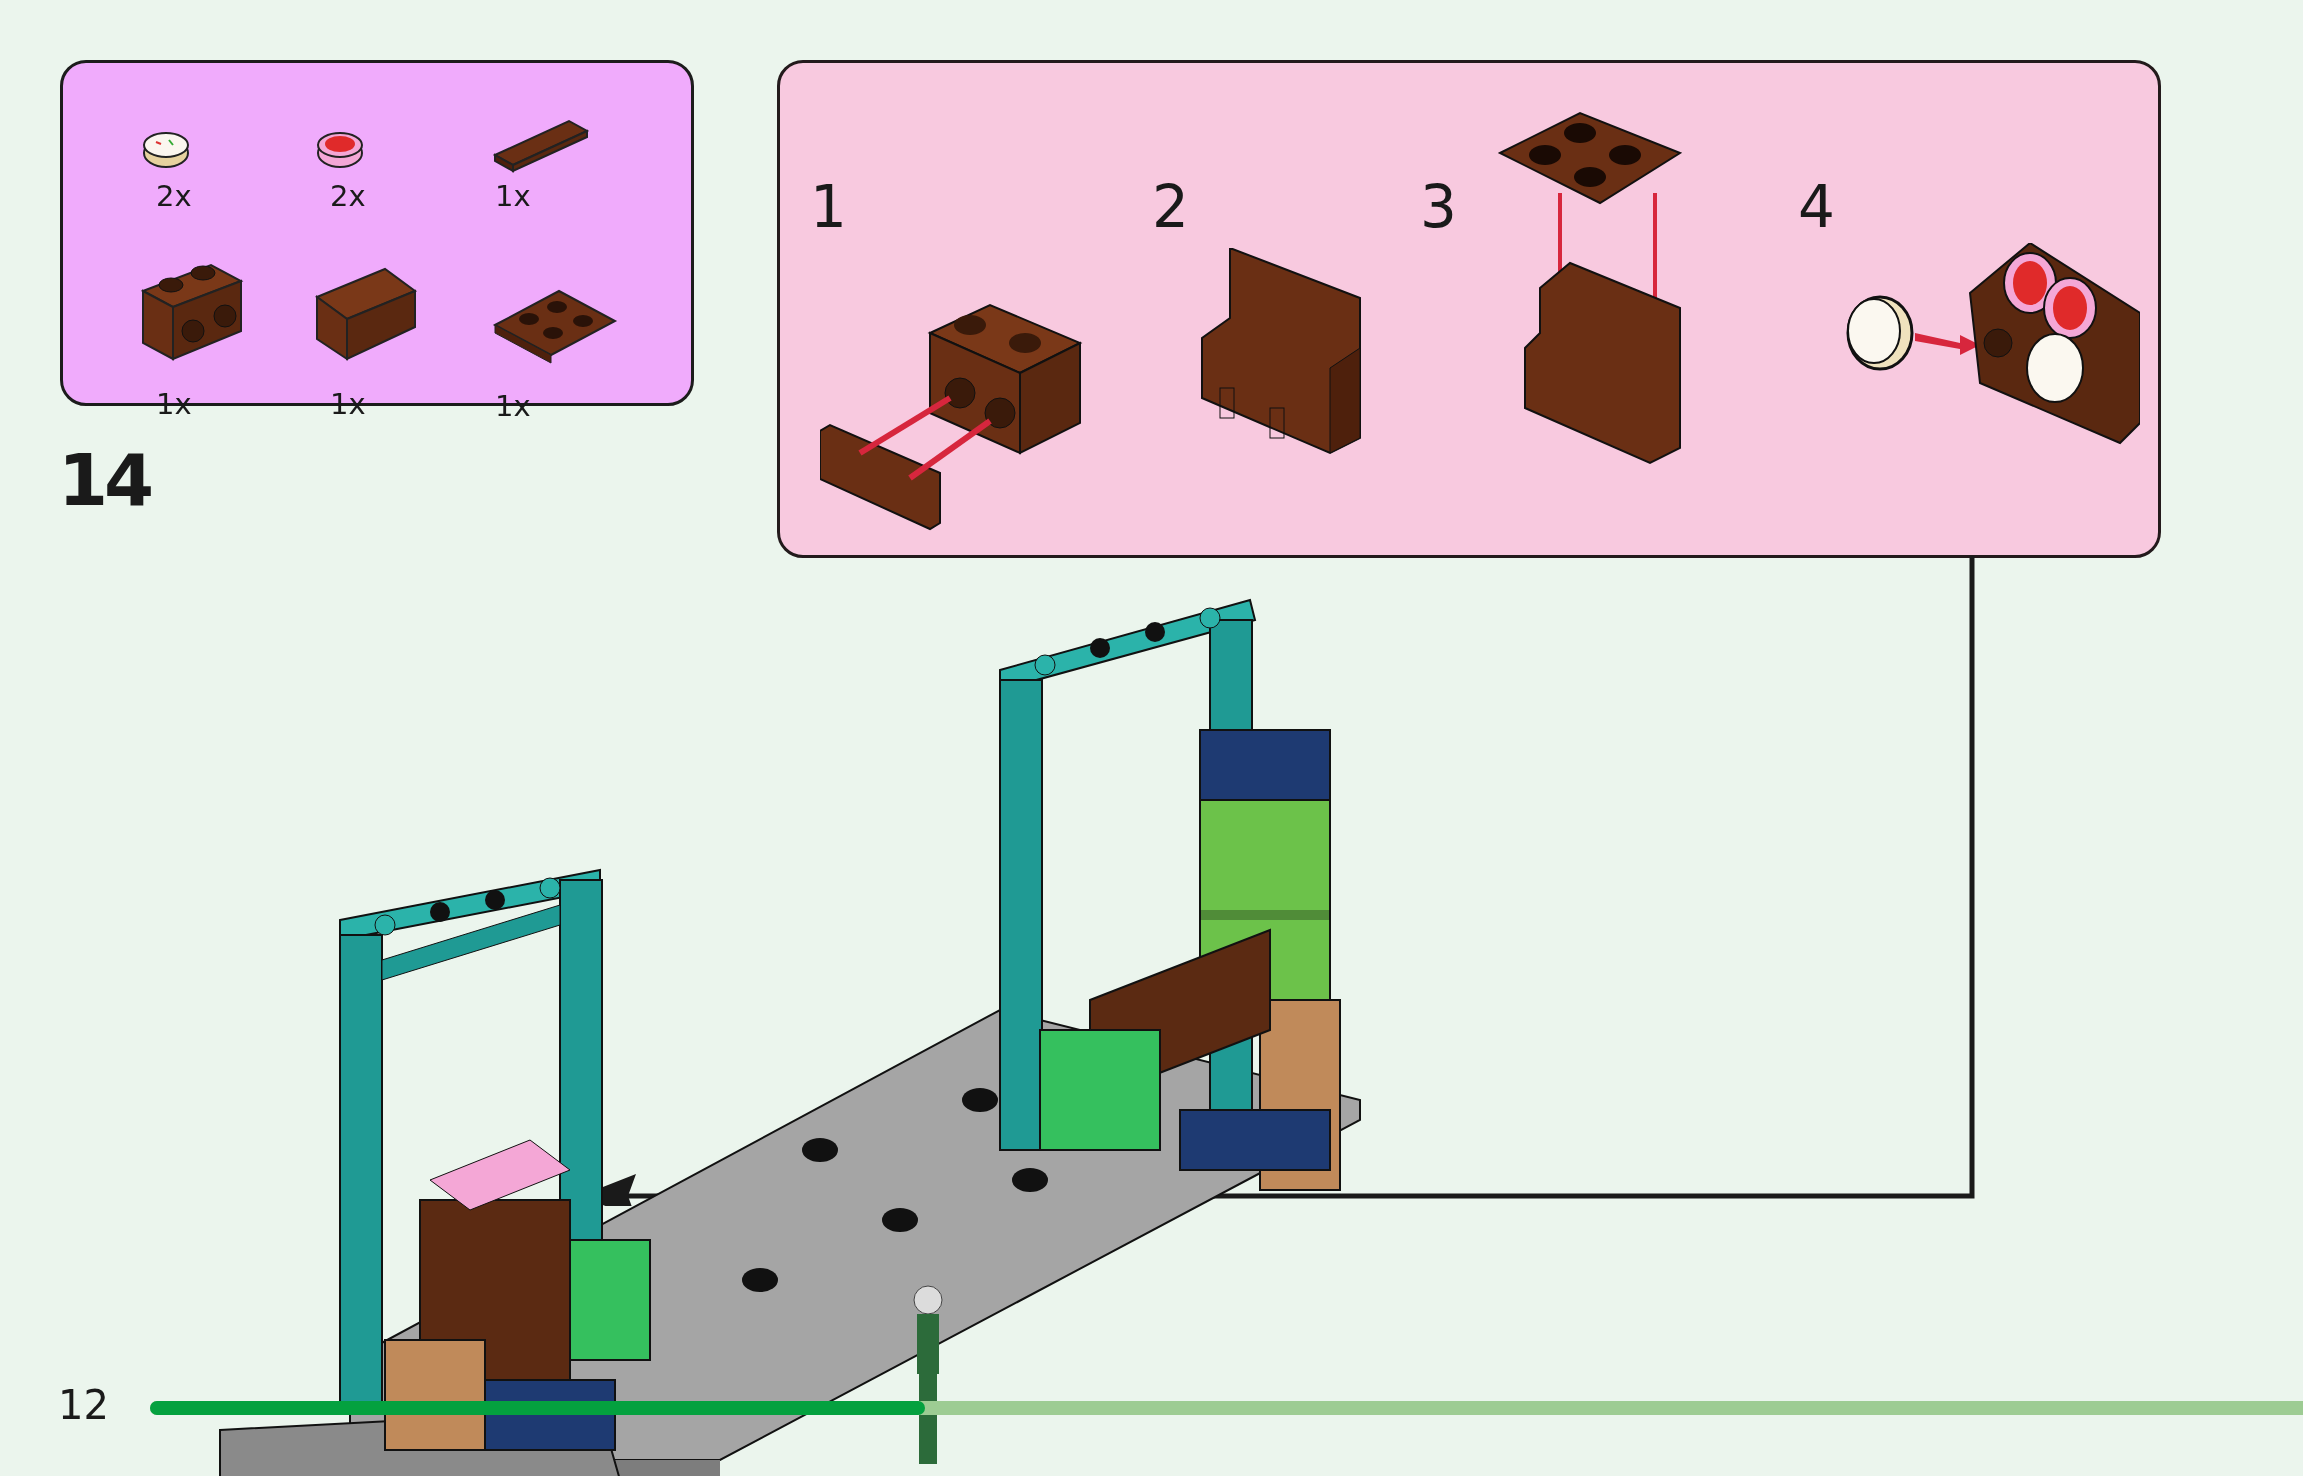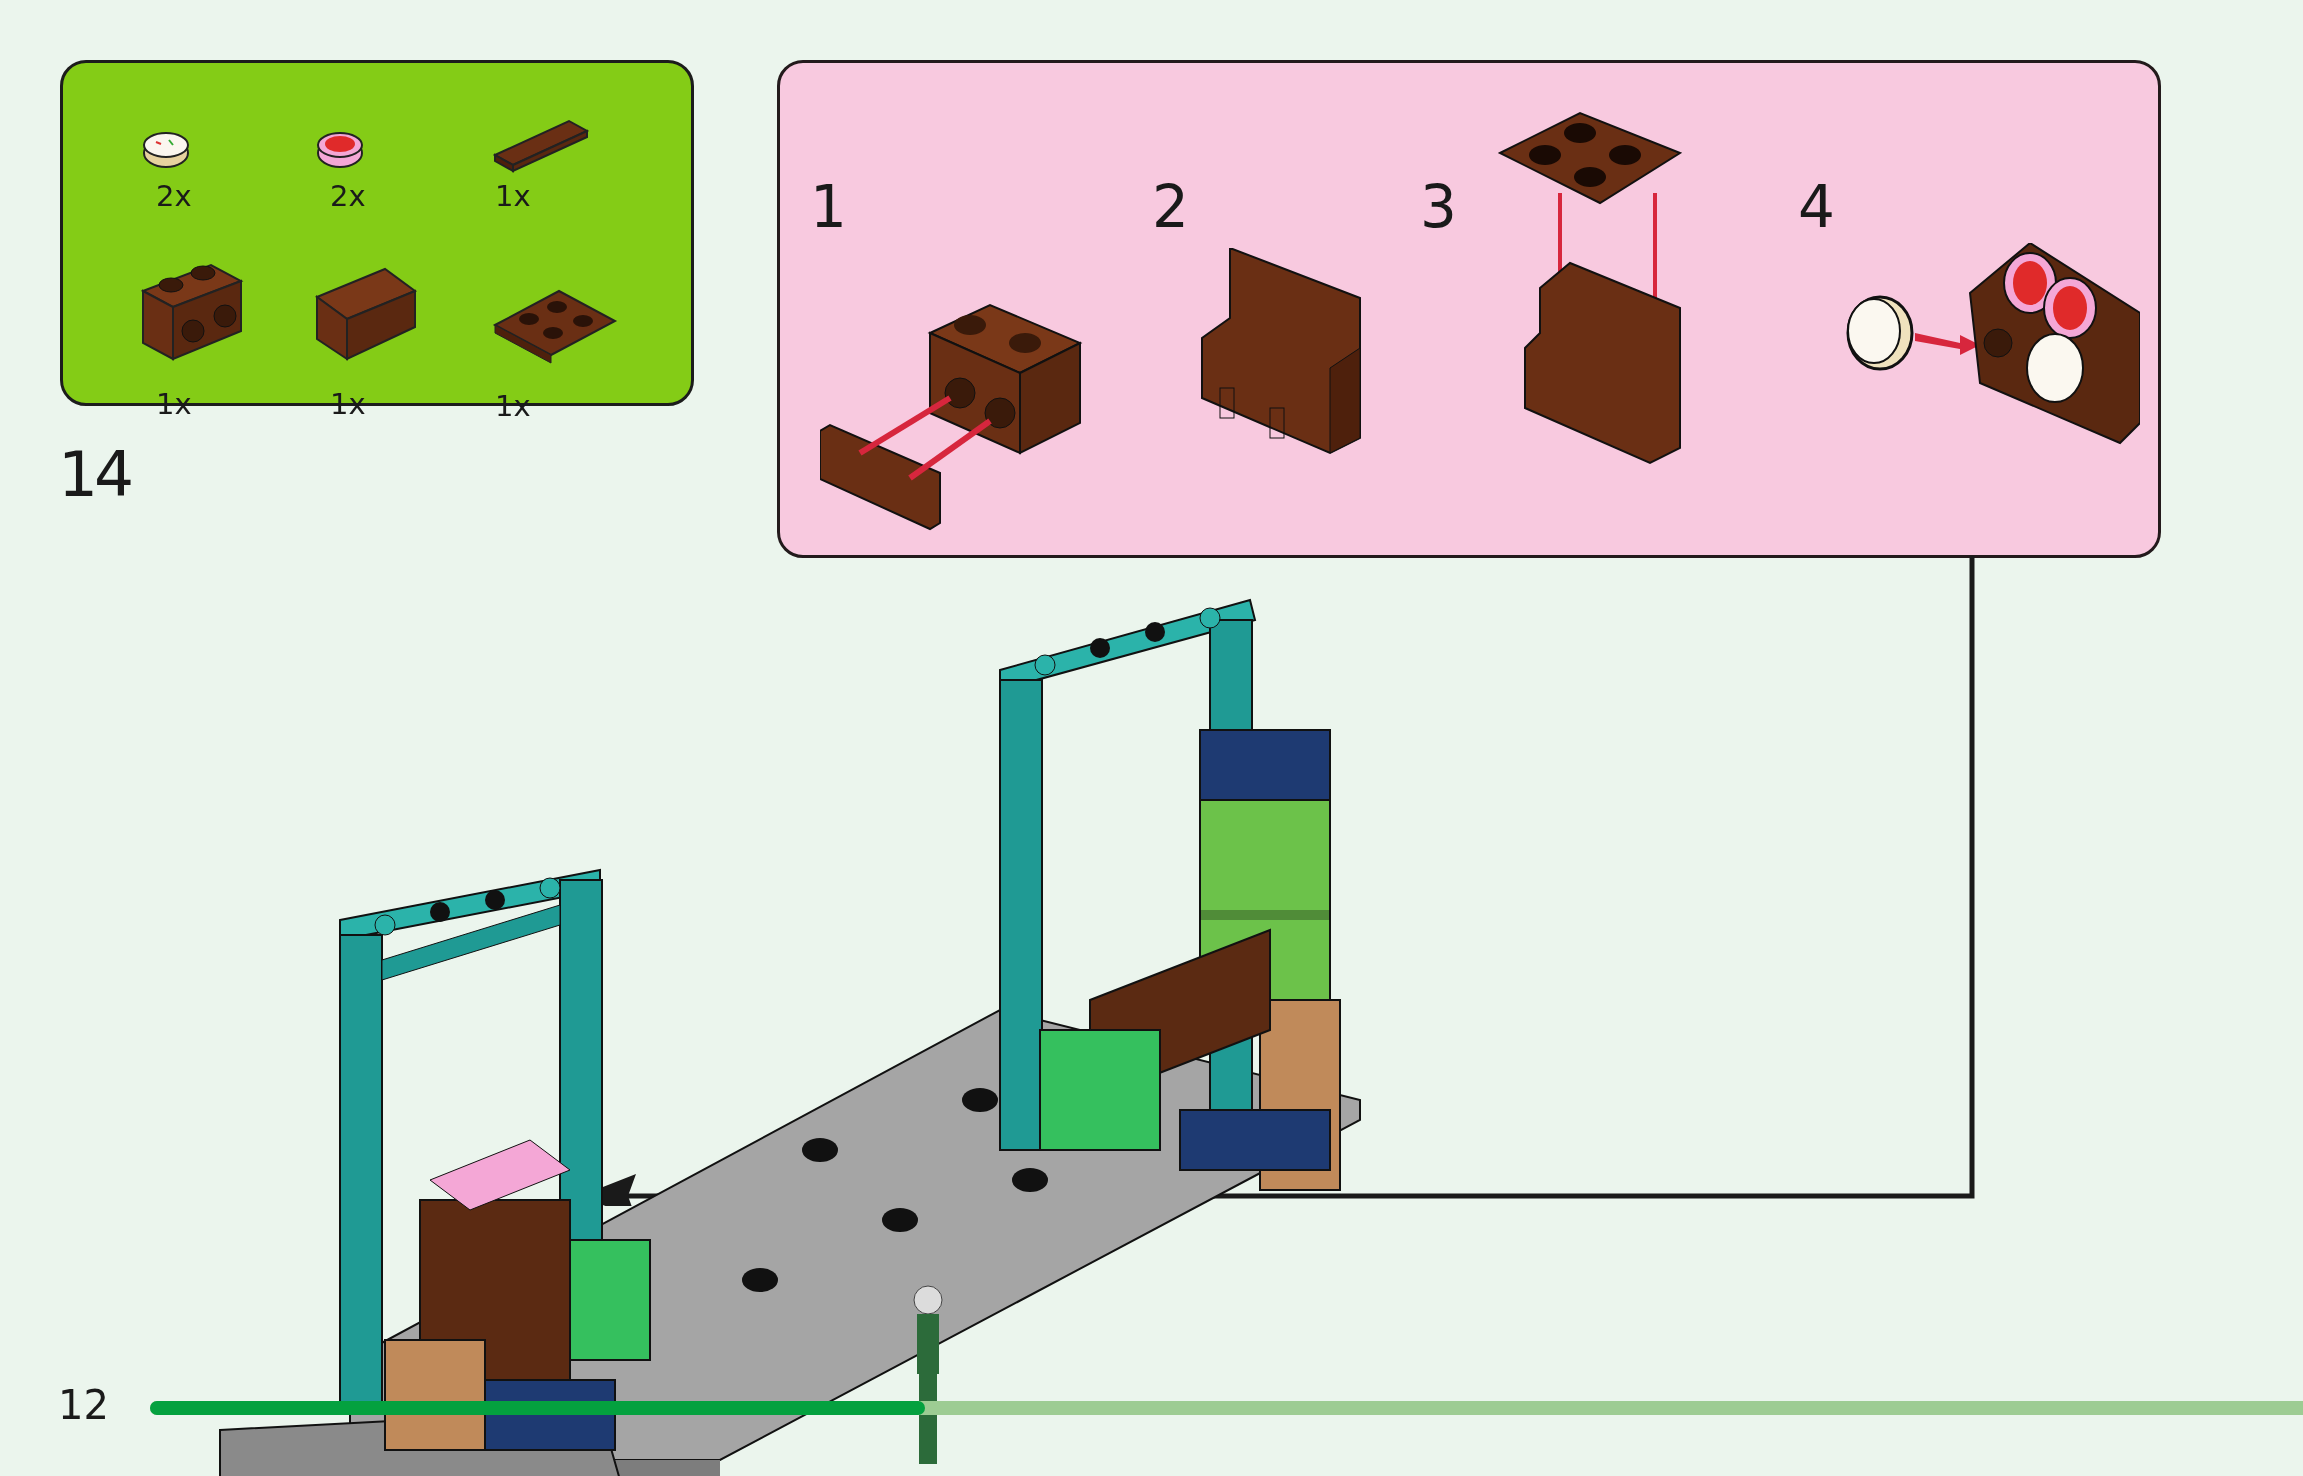--- a/index.html
+++ b/index.html
@@ -1,22 +1,22 @@
 <!DOCTYPE html>
 <html><head>
 <meta charset="utf-8">
 <style>
   html, body { margin:0; padding:0; }
   body { width:2303px; height:1476px; background:#ebf5ed; position:relative; overflow:hidden; font-family:"DejaVu Sans", sans-serif; color:#1a1a1a; }
   .abs { position:absolute; }
-  #parts-box { left:60px; top:60px; width:634px; height:346px; background:#84cc16; border:3px solid #1c1c1c; border-radius:26px; box-sizing:border-box; }
+  #parts-box { left:60px; top:60px; width:634px; height:346px; background:#f0abfc; border:3px solid #1c1c1c; border-radius:26px; box-sizing:border-box; }
   .part { position:absolute; width:120px; height:120px; }
   .part svg { position:absolute; left:0; top:0; }
   .part .qty { position:absolute; left:22px; font-size:29px; color:#1a1a1a; }
-  #step-number { left:58px; top:438px; font-size:63px; font-weight:normal; letter-spacing:-4px; }
+  #step-number { left:58px; top:438px; font-size:72px; font-weight:bold; letter-spacing:-4px; }
   #sub-box { left:777px; top:60px; width:1384px; height:498px; background:#f8c9df; border:3px solid #231a1c; border-radius:26px; box-sizing:border-box; }
   .substep-num { position:absolute; font-size:58px; color:#1a1a1a; }
   .substep-art { position:absolute; }
   #page-number { left:58px; top:1382px; font-size:40px; }
   #progress-track { left:150px; top:1401px; width:2153px; height:14px; background:#9dcc93; border-radius:7px 0 0 7px; }
   #progress-fill { left:150px; top:1401px; height:14px; background:#04a13f; border-radius:7px; }
 </style>
 </head>
 <body>
 

